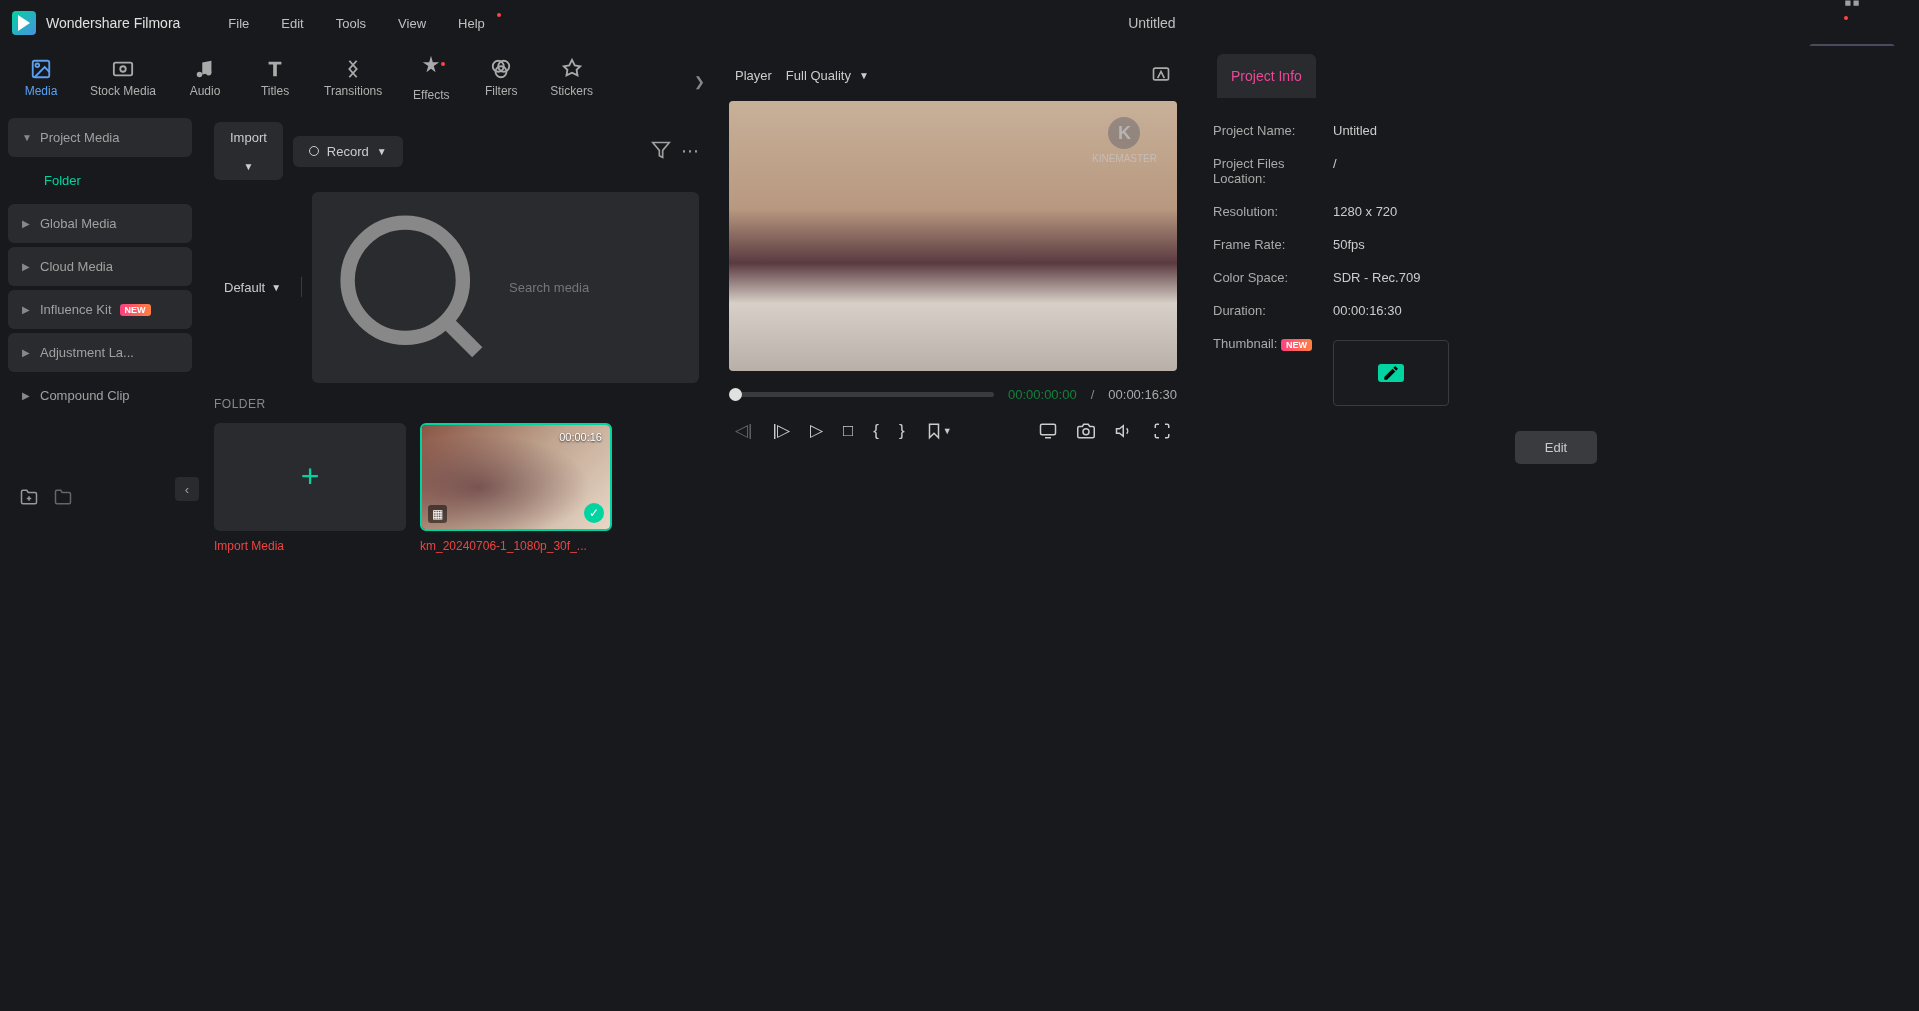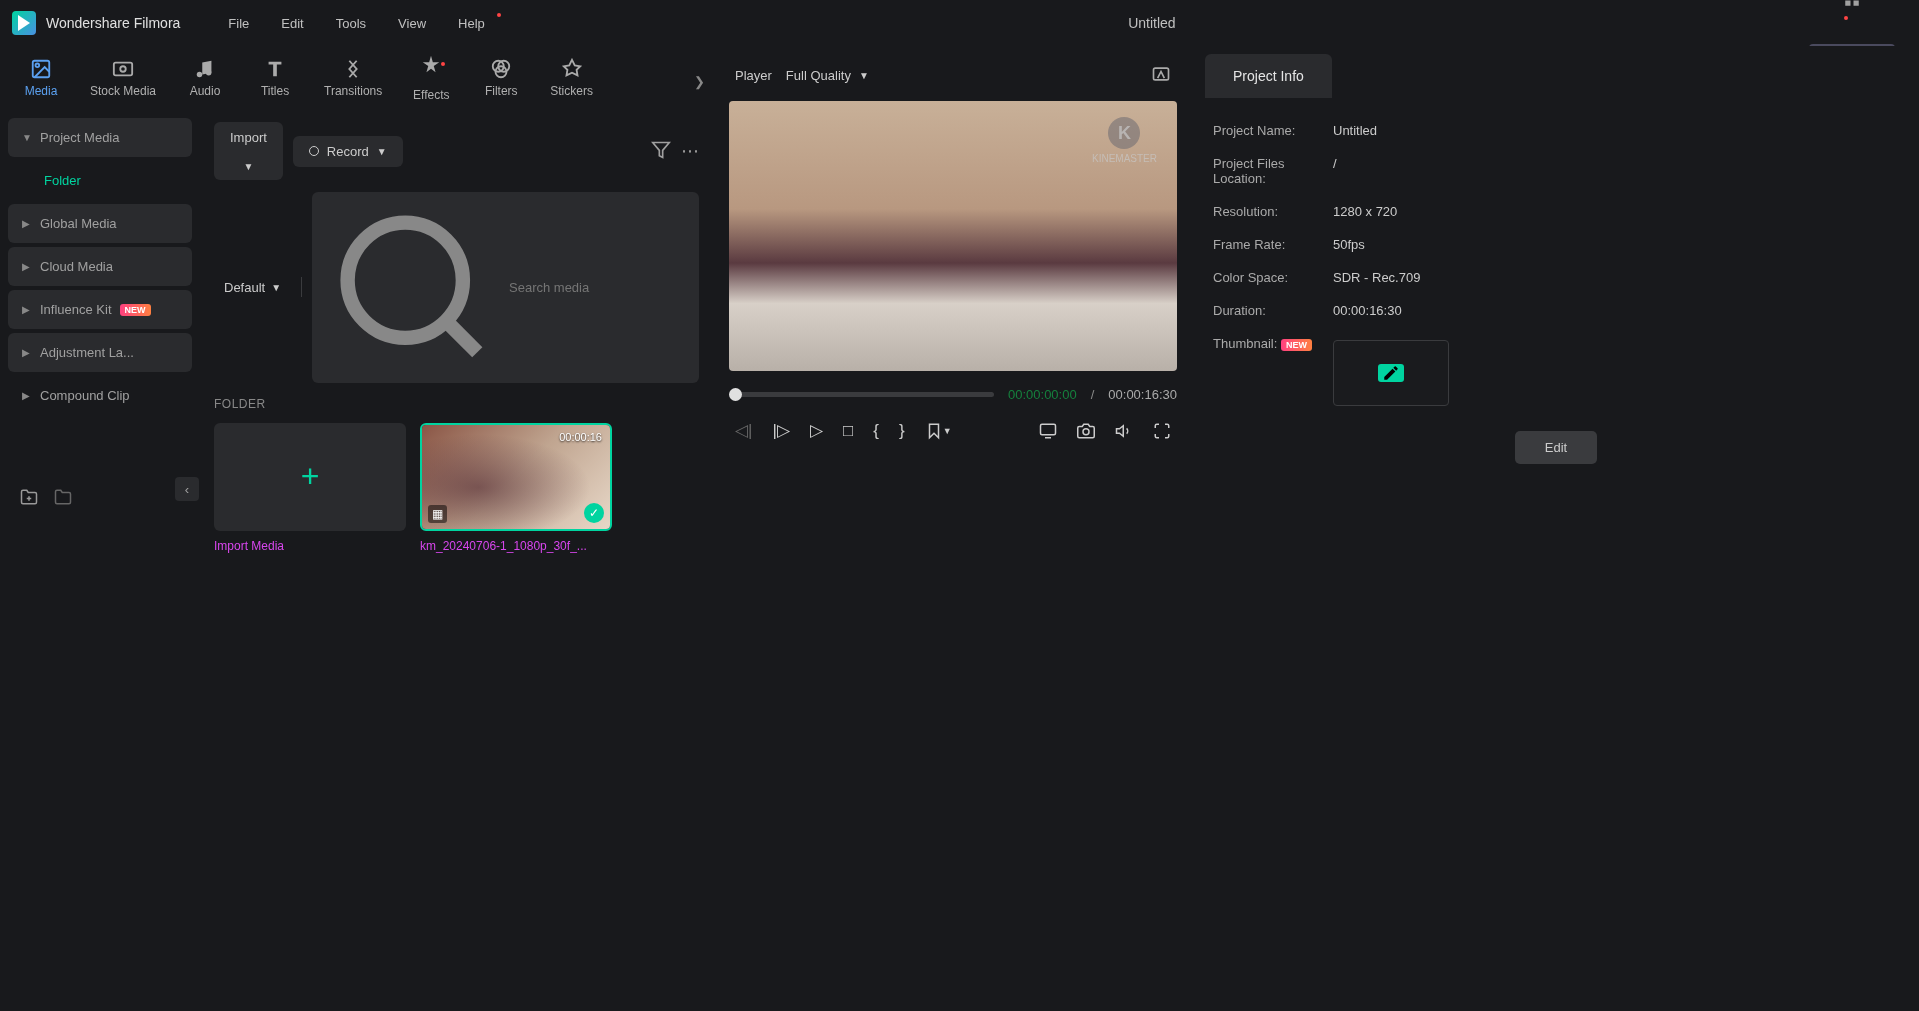--- a/index.html
+++ b/index.html
@@ -56,21 +56,21 @@
     .media-grid { display: flex; gap: 14px; }
     .media-tile { width: 192px; }
     .tile-thumb { width: 192px; height: 108px; background: #2a2b2e; border-radius: 6px; margin-bottom: 8px; display: flex; align-items: center; justify-content: center; position: relative; overflow:hidden; }
     .tile-thumb.selected { border: 2px solid #00d4a0; }
     .add-plus { color: #00d4a0; font-size: 32px; font-weight: 300; }
     .video-thumb-bg { width:100%; height:100%; background: linear-gradient(135deg, #8a5545 0%, #c0a590 50%, #e8d8c8 100%); position:relative; }
     .video-thumb-overlay { position:absolute; inset:0; background: radial-gradient(ellipse at 30% 60%, rgba(80,40,50,0.6), transparent 60%); }
     .tile-duration { position: absolute; top: 6px; right: 8px; color: #fff; font-size: 11px; text-shadow:0 1px 2px rgba(0,0,0,0.8); }
     .tile-check { position: absolute; bottom: 6px; right: 6px; width: 20px; height: 20px; background: #00d4a0; border-radius: 50%; display: flex; align-items: center; justify-content: center; color: #fff; font-size:12px; }
     .tile-type-icon { position:absolute; bottom:6px; left:6px; color:#fff; font-size:12px; background:rgba(0,0,0,0.5); padding:2px 4px; border-radius:3px; }
-    .tile-label { font-size: 12px; color: #d946ef; overflow:hidden; text-overflow:ellipsis; white-space:nowrap; }
+    .tile-label { font-size: 12px; color: #ef4444; overflow:hidden; text-overflow:ellipsis; white-space:nowrap; }
     
     .preview-panel { width: 480px; background: #18191c; padding: 12px; display: flex; flex-direction: column; }
     .preview-header { display: flex; align-items: center; gap: 14px; padding: 6px 10px 14px; }
     .player-label { color: #ccc; font-size:13px; }
     .quality-dd { color: #ccc; cursor:pointer; display:flex; align-items:center; gap:8px; }
     .preview-icon-right { margin-left:auto; color:#aaa; cursor:pointer; }
     
     .preview-video { height: 270px; background: #2a2b2e; border-radius: 4px; margin: 0 4px; position:relative; overflow:hidden; }
     .preview-img { width:100%; height:100%; background: linear-gradient(180deg, #c8b098 0%, #b89880 40%, #5a3a40 60%, #d8d0c8 75%, #b8b0a8 100%); }
     .preview-watermark { position:absolute; top:16px; right:20px; color:rgba(200,200,200,0.7); font-size:10px; text-align:center; }
@@ -81,21 +81,21 @@
     .scrub-handle { position:absolute; left:0; top:-4px; width:13px; height:13px; background:#e0e0e0; border-radius:50%; }
     .time-in { color: #15803d; font-size: 13px; }
     .time-sep { color: #888; }
     .time-total { color: #aaa; font-size: 13px; }
     
     .preview-controls { display: flex; align-items: center; gap: 20px; padding: 18px 10px 6px; justify-content:flex-start; }
     .pc-icon { color: #ccc; cursor: pointer; font-size:17px; display:flex; align-items:center; }
     .pc-group-right { margin-left:auto; display:flex; gap:20px; }
     
     .right-panel { flex: 1; background: #18191c; padding: 0; display:flex; flex-direction:column; }
-    .info-tab { background:#2a2b2e; padding: 14px 28px; color:#e5e5e5; font-size:14px; border-radius: 6px 6px 0 0; align-self:flex-start; margin-left:12px; margin-top:8px; }
+    .info-tab { background:#2a2b2e; padding: 14px 14px; color:#ec4899; font-size:14px; border-radius: 6px 6px 0 0; align-self:flex-start; margin-left:24px; margin-top:8px; }
     .info-body { padding: 16px 20px; }
     .info-row { display: flex; padding: 9px 0; font-size: 13px; }
     .info-label { width: 120px; color: #aaa; }
     .info-value { color: #ccc; }
     .thumb-box { width: 116px; height: 66px; background: #1a1b1e; border:1px solid #3a3b3e; border-radius: 4px; display: flex; align-items: center; justify-content: center; margin-top:4px; }
     .thumb-edit-icon { width: 26px; height: 18px; background: #00d4a0; border-radius: 3px; display:flex; align-items:center; justify-content:center; }
     .edit-btn { background: #3a3b3e; color: #ccc; padding: 9px 30px; border-radius: 5px; cursor: pointer; margin:16px auto 0; display:table; }
     @keyframes spin { to { transform: rotate(360deg); } }
     
     svg { width:100%; height:100%; }

